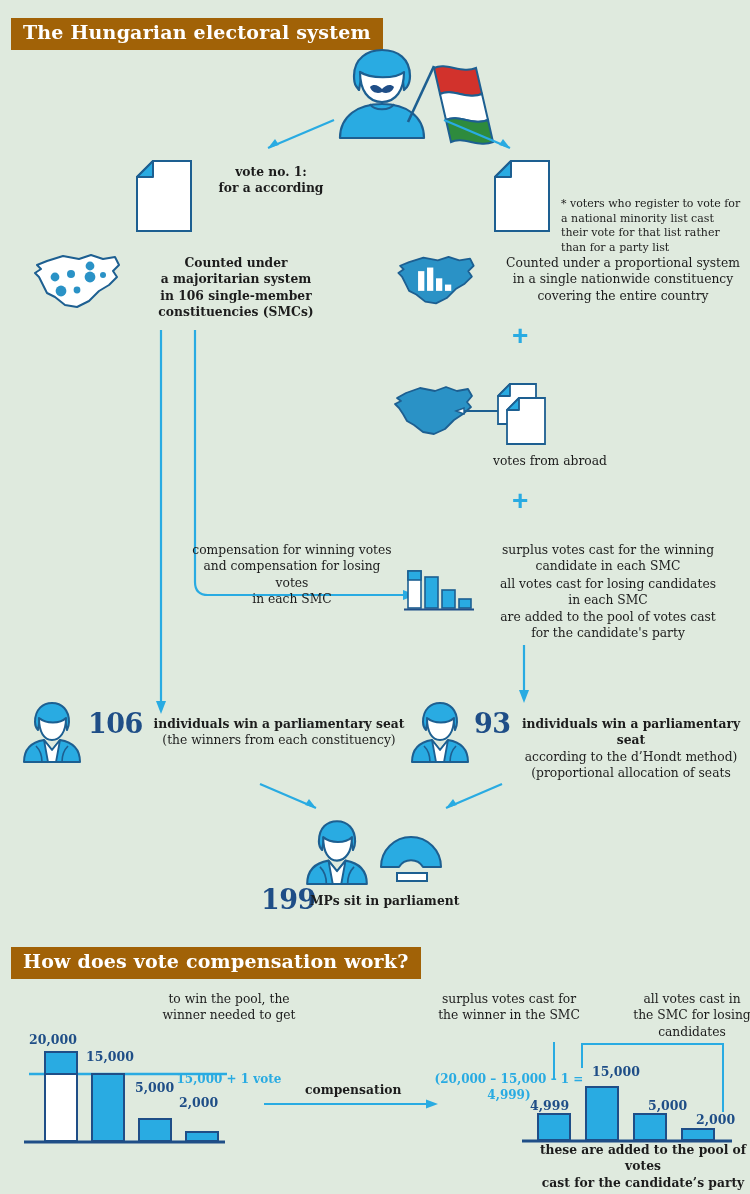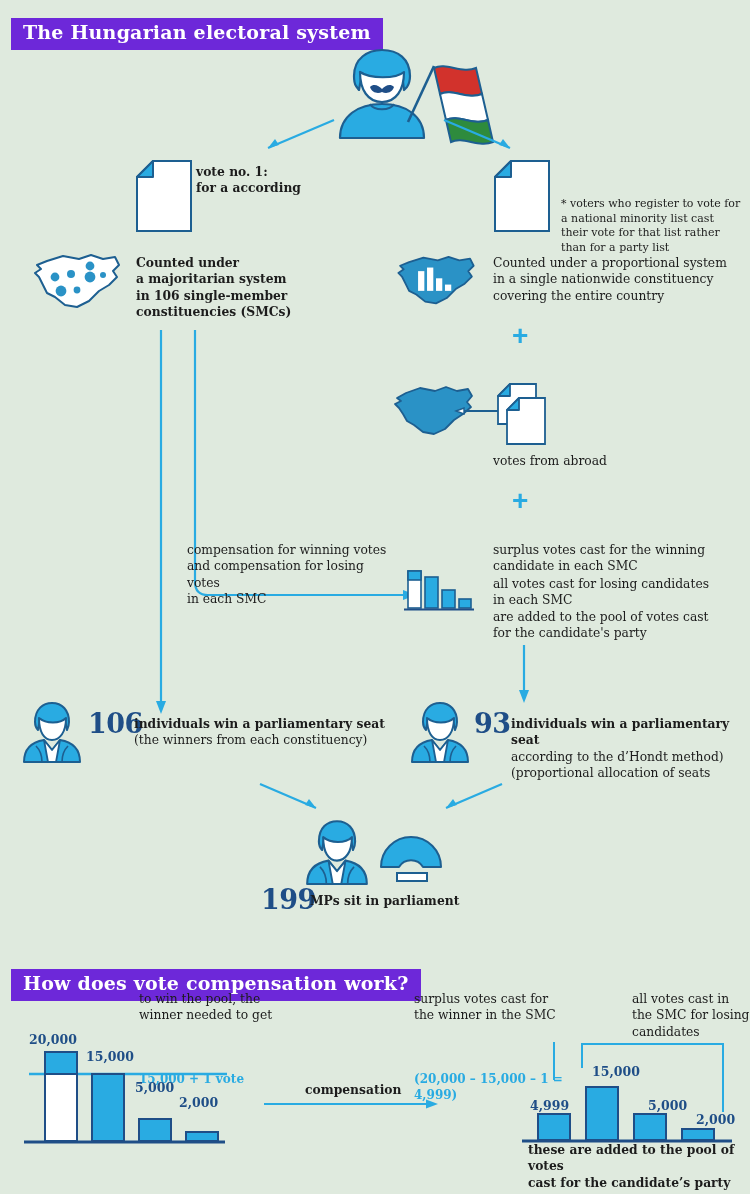--- a/index.html
+++ b/index.html
@@ -9,34 +9,34 @@
     font-family: "DejaVu Serif", "Liberation Serif", serif;
     color: #1a1a1a;
     position: relative;
     overflow: hidden;
   }
   .stage { position: absolute; inset: 0; }
   .abs { position: absolute; }
 
   
   .title-bar {
-    background: #6d28d9;
+    background: #a16207;
     color: #ffffff;
     font-family: "DejaVu Serif", "Liberation Serif", serif;
     font-weight: bold;
     letter-spacing: .2px;
     display: inline-block;
     padding: 5px 12px 7px 12px;
     font-size: 19px;
     line-height: 1.05;
     white-space: nowrap;
   }
 
   
-  .txt { font-size: 12.3px; line-height: 1.33; color: #1c1c1c; }
+  .txt { font-size: 12.3px; line-height: 1.33; color: #1c1c1c; text-align: center; }
   .txt-sm { font-size: 11px; line-height: 1.32; color: #1c1c1c; }
   .b { font-weight: bold; }
   .blue-txt { color: #29abe2; font-weight: bold; margin-top: 48px; }
   .navy-num {
     color: #1f4e87;
     font-weight: bold;
     font-size: 27px;
     font-family: "DejaVu Serif", "Liberation Serif", serif;
     letter-spacing: -0.5px;
   }
@@ -250,21 +250,21 @@
   </div>
   <div class="abs" style="left:379px; top:825px;">
     <svg width="64" height="58" viewBox="0 0 64 58">
       <path d="M2 42 A30 30 0 0 1 62 42 L44 42 A14 14 0 0 0 20 42 Z" fill="#29abe2" stroke="#1d5f91" stroke-width="2" stroke-linejoin="round"></path>
       <rect x="18" y="48" width="30" height="8" fill="#ffffff" stroke="#1d5f91" stroke-width="2"></rect>
     </svg>
   </div>
   <div class="abs navy-num" style="left:261px; top:884px;">199</div>
   <div class="abs txt b" style="left:310px; top:893px;">MPs sit in parliament</div>
 
-  <div class="abs" style="left:11px; top:969px;">
+  <div class="abs" style="left:11px; top:947px;">
     <div class="title-bar">How does vote compensation work?</div>
   </div>
 
   <div class="abs" style="left:139px; top:991px; width:180px;">
     <div class="txt">to win the pool, the</div>
     <div class="txt">winner needed to get</div>
     <div class="txt blue-txt" style="font-size:12px;">15,000 + 1 vote</div>
   </div>
 
   <div class="abs" style="left:22px; top:1032px;">

